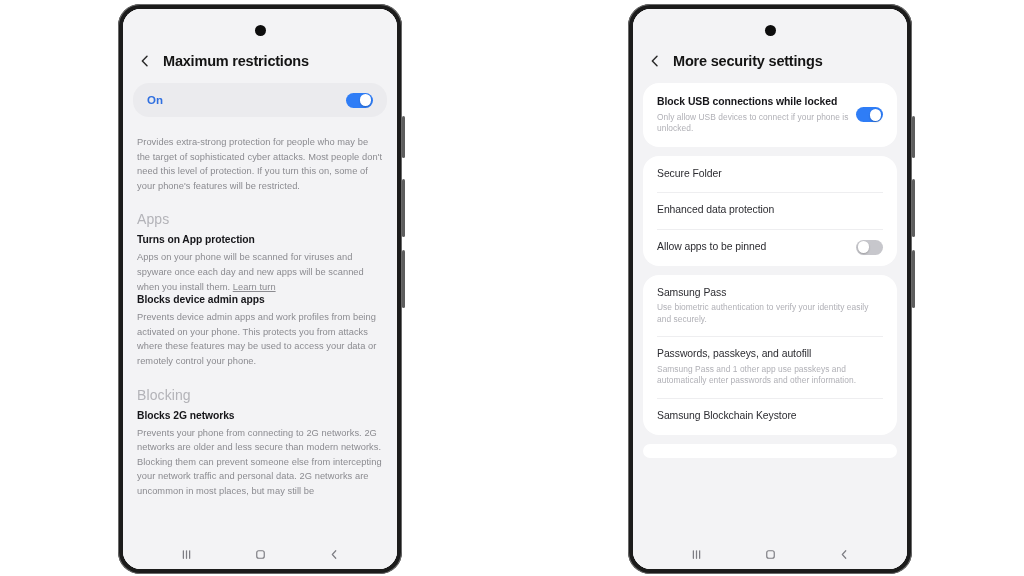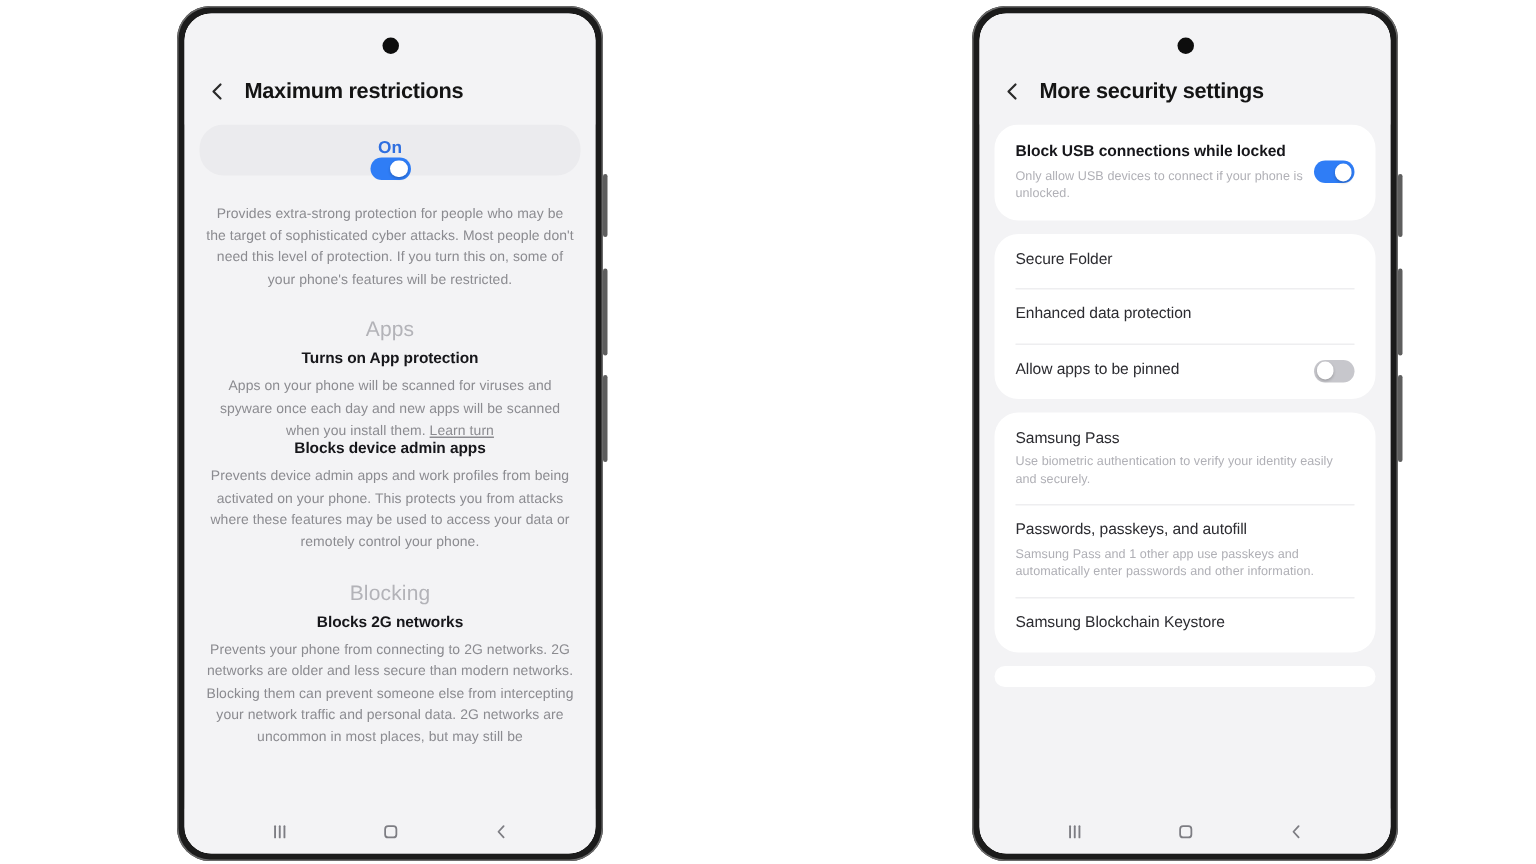--- a/index.html
+++ b/index.html
@@ -24,21 +24,21 @@
     position: absolute;
     top: 4px;
     width: 284px;
     height: 570px;
     border-radius: 22px;
     background: #1b1b1b;
     padding: 5px;
     box-shadow: 0 0 0 1px #6a6a6a inset;
   }
   .phone.left  { left: 118px; }
-  .phone.right { left: 648px; }
+  .phone.right { left: 628px; }
 
   .phone-inner {
     position: relative;
     width: 100%;
     height: 100%;
     border-radius: 18px;
     background: #f3f3f5;
     overflow: hidden;
   }
 
@@ -108,29 +108,28 @@
   
   .on-card {
     margin: 0 10px;
     background: #ebebee;
     border-radius: 16px;
     padding: 10px 14px;
     display: flex;
     align-items: center;
     justify-content: space-between;
     height: 34px;
-    flex-direction: column;
   }
   .on-label {
     font-size: 11.5px;
     font-weight: 600;
     color: #2f6fe0;
   }
 
-  .body-block { padding: 0 14px; text-align: center; }
+  .body-block { padding: 0 14px; }
   .para {
     font-size: 9.3px;
     line-height: 14.6px;
     color: #8b8b90;
     letter-spacing: 0.05px;
   }
   .para.top { margin-top: 18px; }
   .section-label {
     font-size: 14px;
     color: #b3b3b8;

